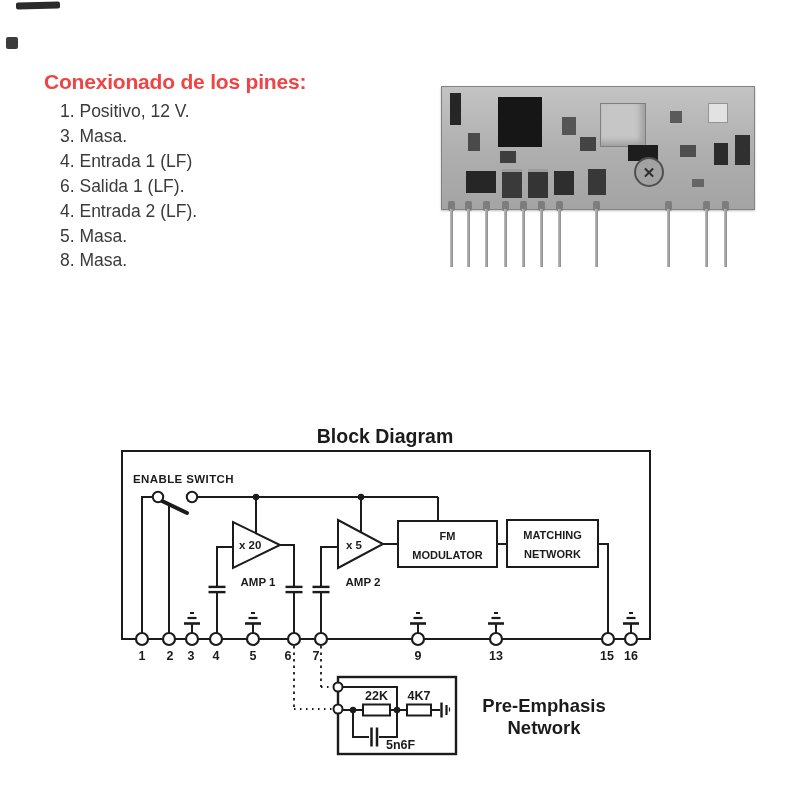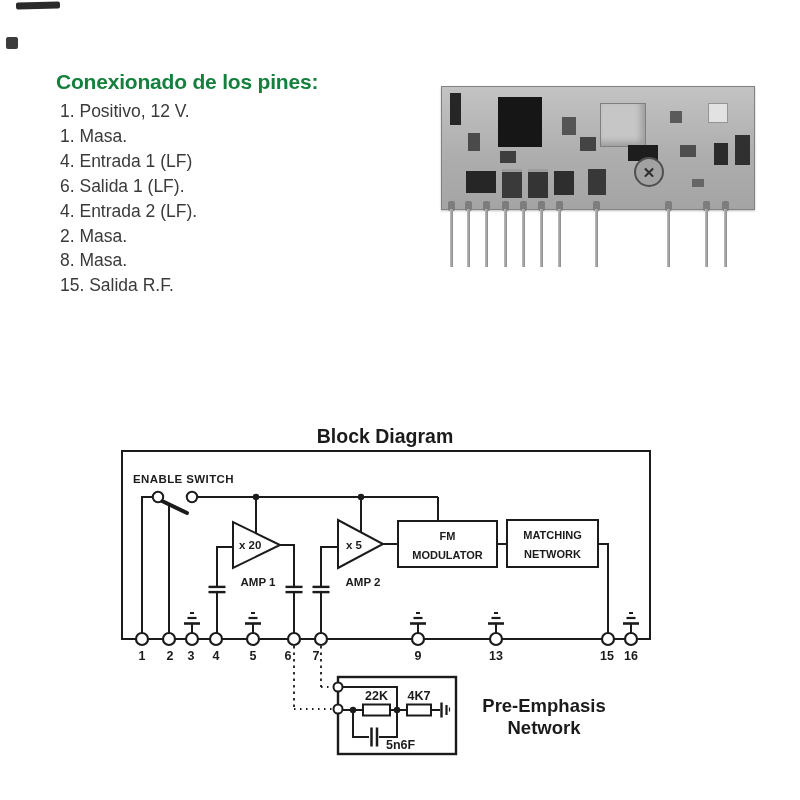--- a/index.html
+++ b/index.html
@@ -2,21 +2,21 @@
 <html><head>
 <meta charset="utf-8">
 <style>
   html,body{margin:0;padding:0;background:#ffffff;}
   .page{position:relative;width:800px;height:800px;background:#ffffff;overflow:hidden;
         font-family:"Liberation Sans",sans-serif;color:#1f1f1f;}
   
   .smudge-a{position:absolute;left:16px;top:2px;width:44px;height:7px;background:#2b2b2b;border-radius:2px;transform:rotate(-1.5deg);}
   .smudge-b{position:absolute;left:6px;top:37px;width:12px;height:12px;background:#3c3c3c;border-radius:2px;}
   
-  .pin-title{position:absolute;left:56px;top:70px;font-size:21px;font-weight:bold;color:#15803d;letter-spacing:-0.2px;text-align:center;}
+  .pin-title{position:absolute;left:44px;top:70px;font-size:21px;font-weight:bold;color:#ef4444;letter-spacing:-0.2px;text-align:center;}
   .pin-list{position:absolute;left:60px;top:99px;font-size:17.5px;color:#3a3a3a;line-height:24.9px;}
   .pin-list div{white-space:nowrap;}
   
   .photo{position:absolute;left:437px;top:82px;width:320px;height:190px;}
   .board{position:absolute;left:4px;top:4px;width:312px;height:122px;
          background:linear-gradient(180deg,#c3c3c3,#aeaeae 55%,#a4a4a4);
          border:1px solid #828282;box-shadow:0 1px 2px rgba(0,0,0,.25);}
   .board .cmp{position:absolute;}
   .trimmer{border-radius:50%;display:flex;align-items:center;justify-content:center;}
   .trimmer::before{content:"✕";font-size:15px;color:#2e2e2e;font-weight:bold;line-height:1;}
@@ -30,27 +30,26 @@
 <body>
 
 <div class="page">
 
   <div class="smudge-a"></div>
   <div class="smudge-b"></div>
 
   <div class="pin-title">Conexionado de los pines:</div>
   <div class="pin-list">
     <div>1. Positivo, 12 V.</div>
-    <div>1. Masa.</div>
+    <div>3. Masa.</div>
     <div>4. Entrada 1 (LF)</div>
     <div>6. Salida 1 (LF).</div>
     <div>4. Entrada 2 (LF).</div>
-    <div>2. Masa.</div>
+    <div>5. Masa.</div>
     <div>8. Masa.</div>
-    <div>15. Salida R.F.</div>
   </div>
 
   <div class="photo">
     <div class="board">
       <div class="cmp" style="left:8px;top:6px;width:11px;height:32px;background:#262626;"></div>
       <div class="cmp" style="left:26px;top:46px;width:12px;height:18px;background:#4a4a4a;"></div>
       <div class="cmp" style="left:56px;top:10px;width:44px;height:50px;background:#161616;"></div>
       <div class="cmp" style="left:120px;top:30px;width:14px;height:18px;background:#555;"></div>
       <div class="cmp" style="left:58px;top:64px;width:16px;height:12px;background:#3e3e3e;"></div>
       <div class="cmp" style="left:24px;top:84px;width:30px;height:22px;background:#262626;"></div>

